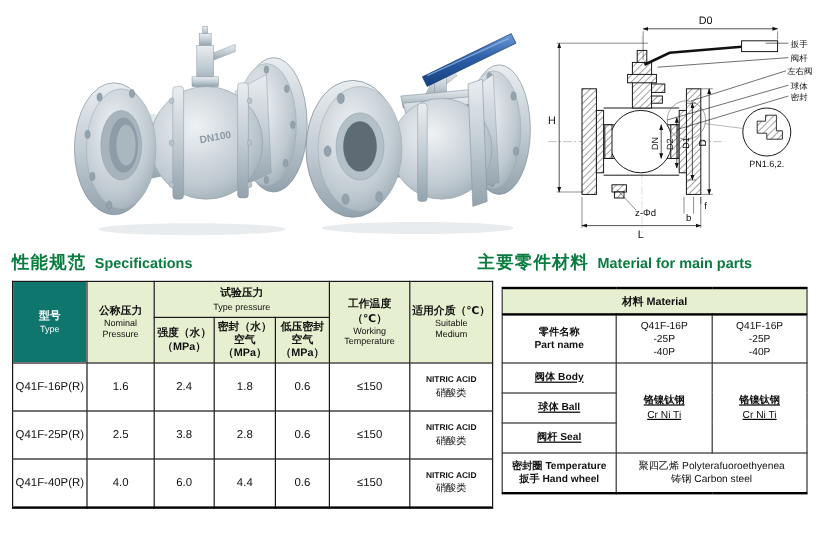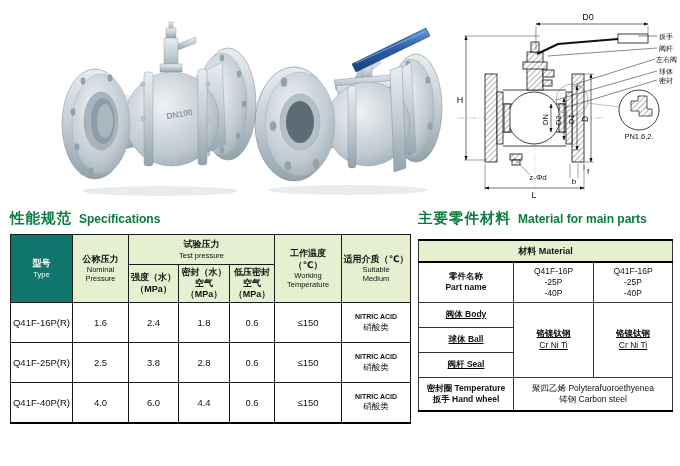--- a/index.html
+++ b/index.html
@@ -273,21 +273,21 @@
           <div class="zh">型号</div>
           <div class="en">Type</div>
         </td>
         <td rowspan="2" class="light">
           <div class="zh">公称压力</div>
           <div class="en">Nominal</div>
           <div class="en">Pressure</div>
         </td>
         <td colspan="3" class="light">
           <div class="zh">试验压力</div>
-          <div class="en">Test pressure</div>
+          <div class="en">Type pressure</div>
         </td>
         <td rowspan="2" class="light">
           <div class="zh">工作温度（℃）</div>
           <div class="en">Working</div>
           <div class="en">Temperature</div>
         </td>
         <td rowspan="2" class="light">
           <div class="zh">适用介质（℃）</div>
           <div class="en">Suitable</div>
           <div class="en">Medium</div>
@@ -339,21 +339,21 @@
         <td class="val">0.6</td>
         <td class="val">≤150</td>
         <td>
           <div class="med1">NITRIC ACID</div>
           <div class="med2">硝酸类</div>
         </td>
       </tr>
     </tbody>
   </table>
 
-  <div class="section-title" style="left:418px;top:209px">
+  <div class="section-title" style="left:398px;top:209px">
     <span class="zh">主要零件材料</span><span class="en">Material for main parts</span>
   </div>
 
   <table class="mat-table">
     <colgroup>
       <col style="width:95px">
         <col style="width:80px">
         <col style="width:79px">
     </colgroup>
     <tbody>

